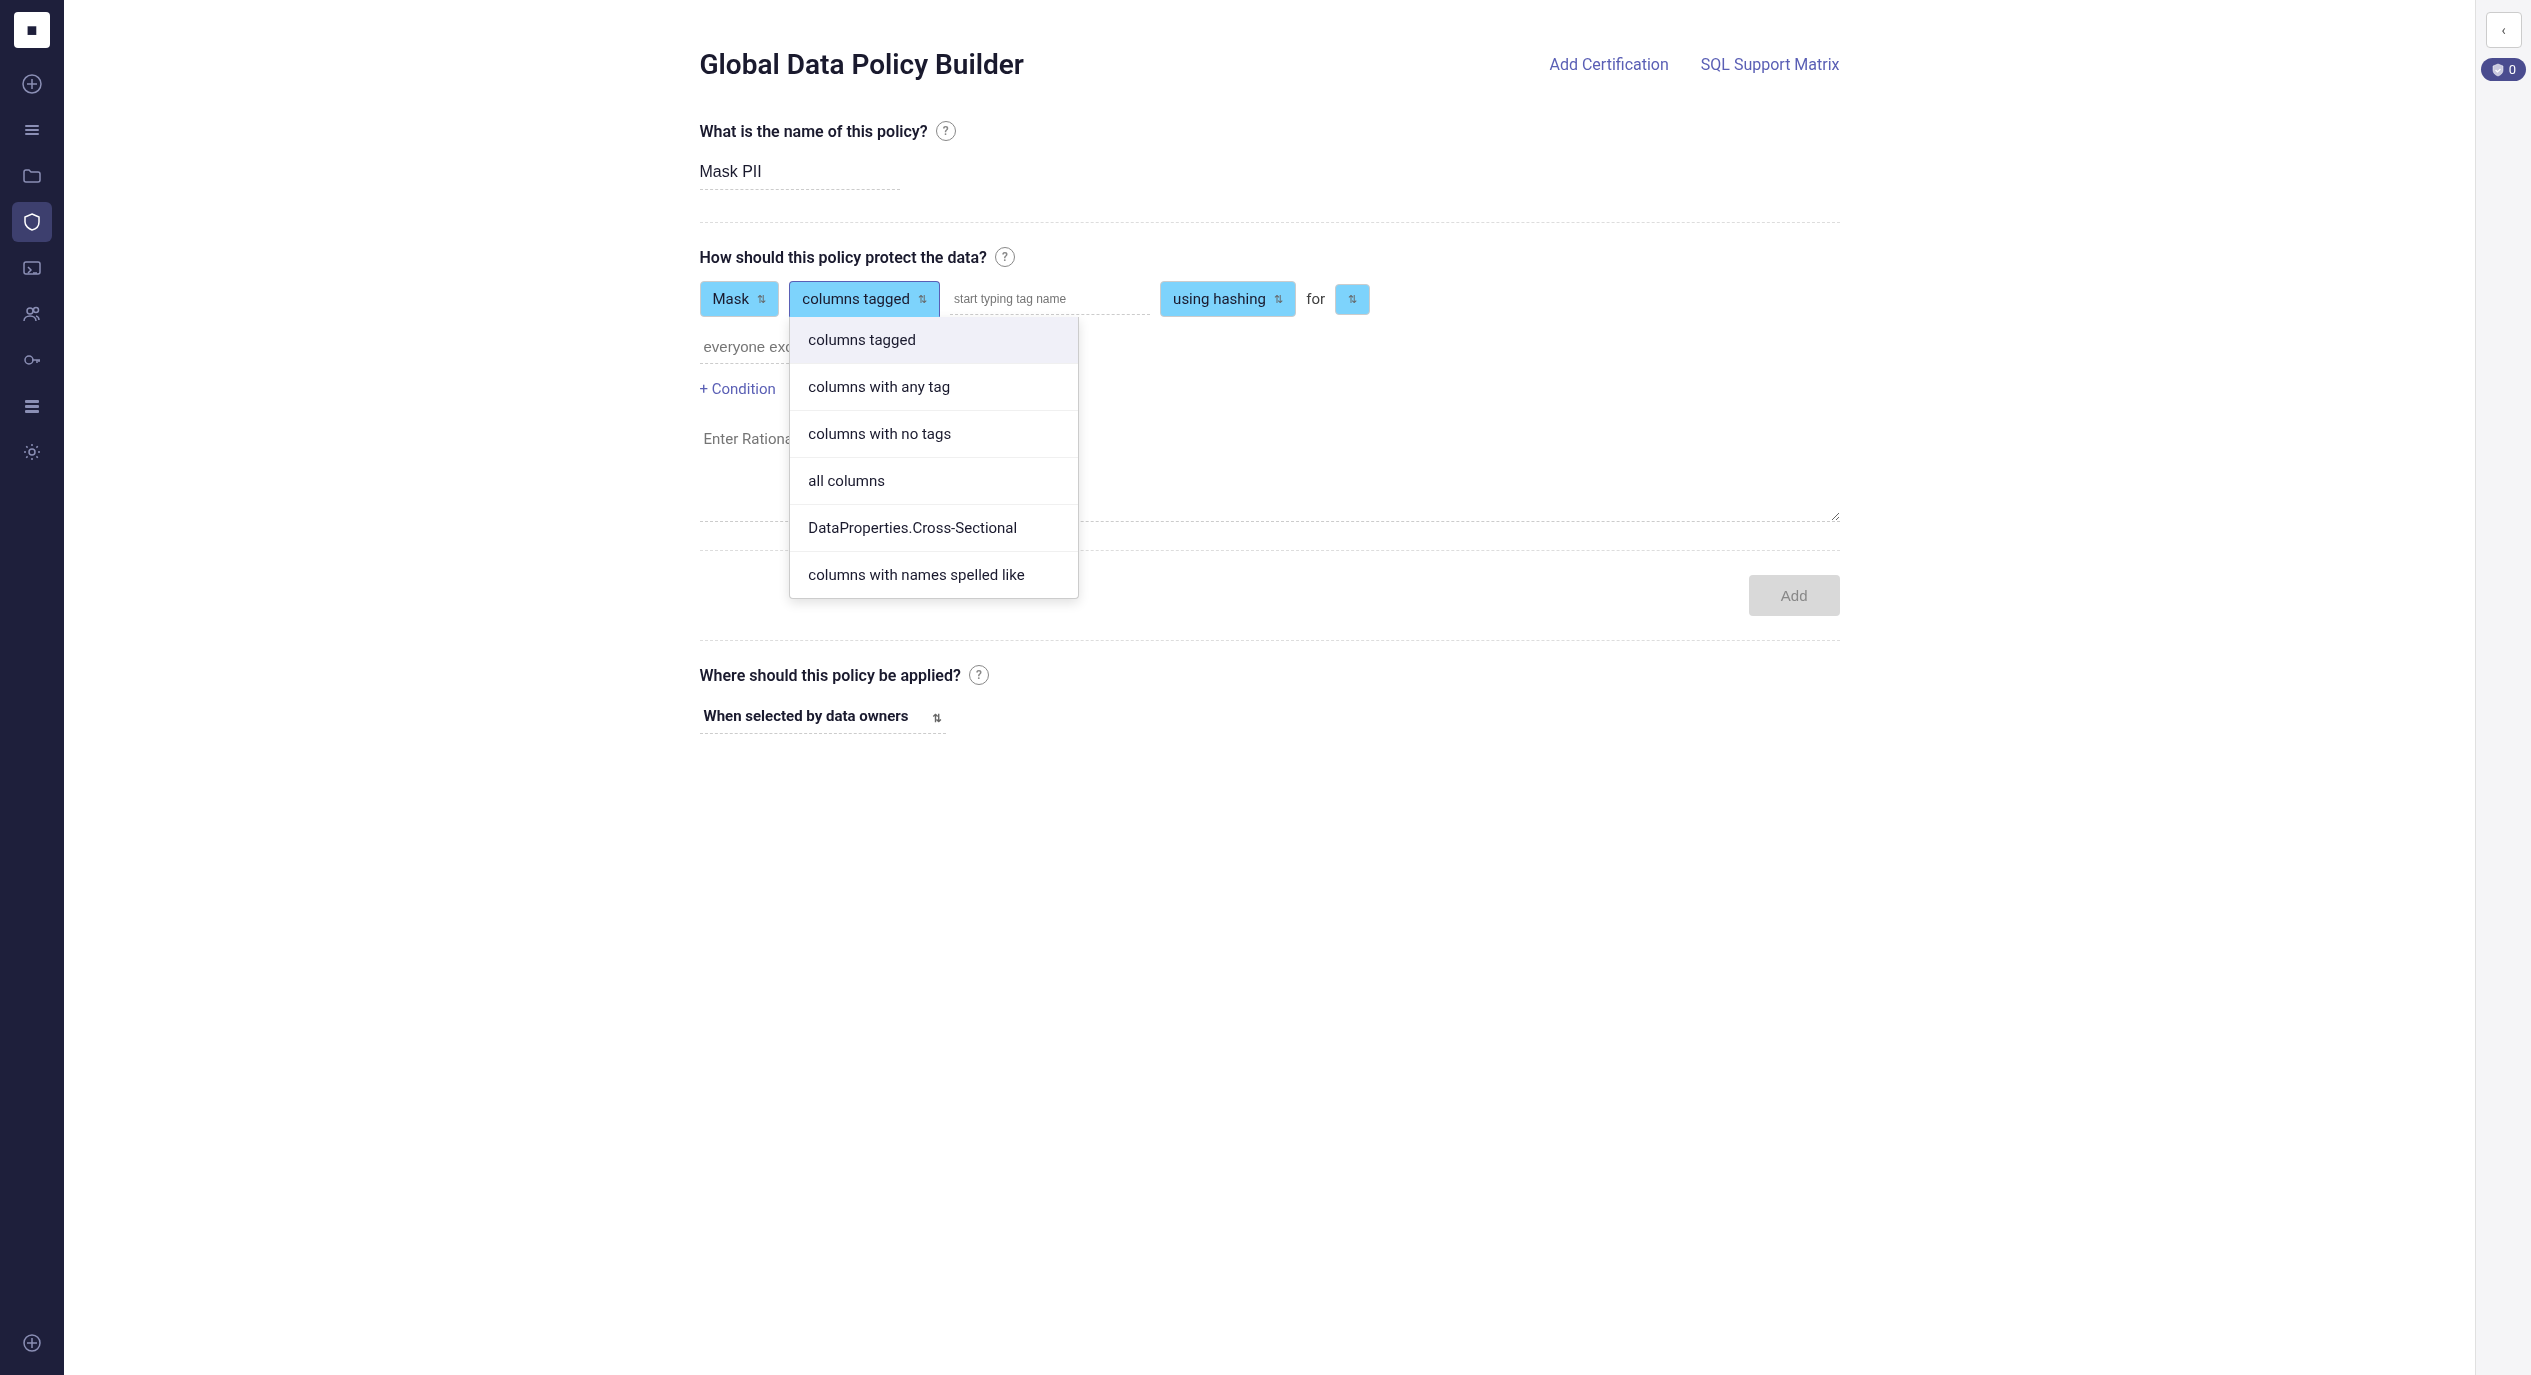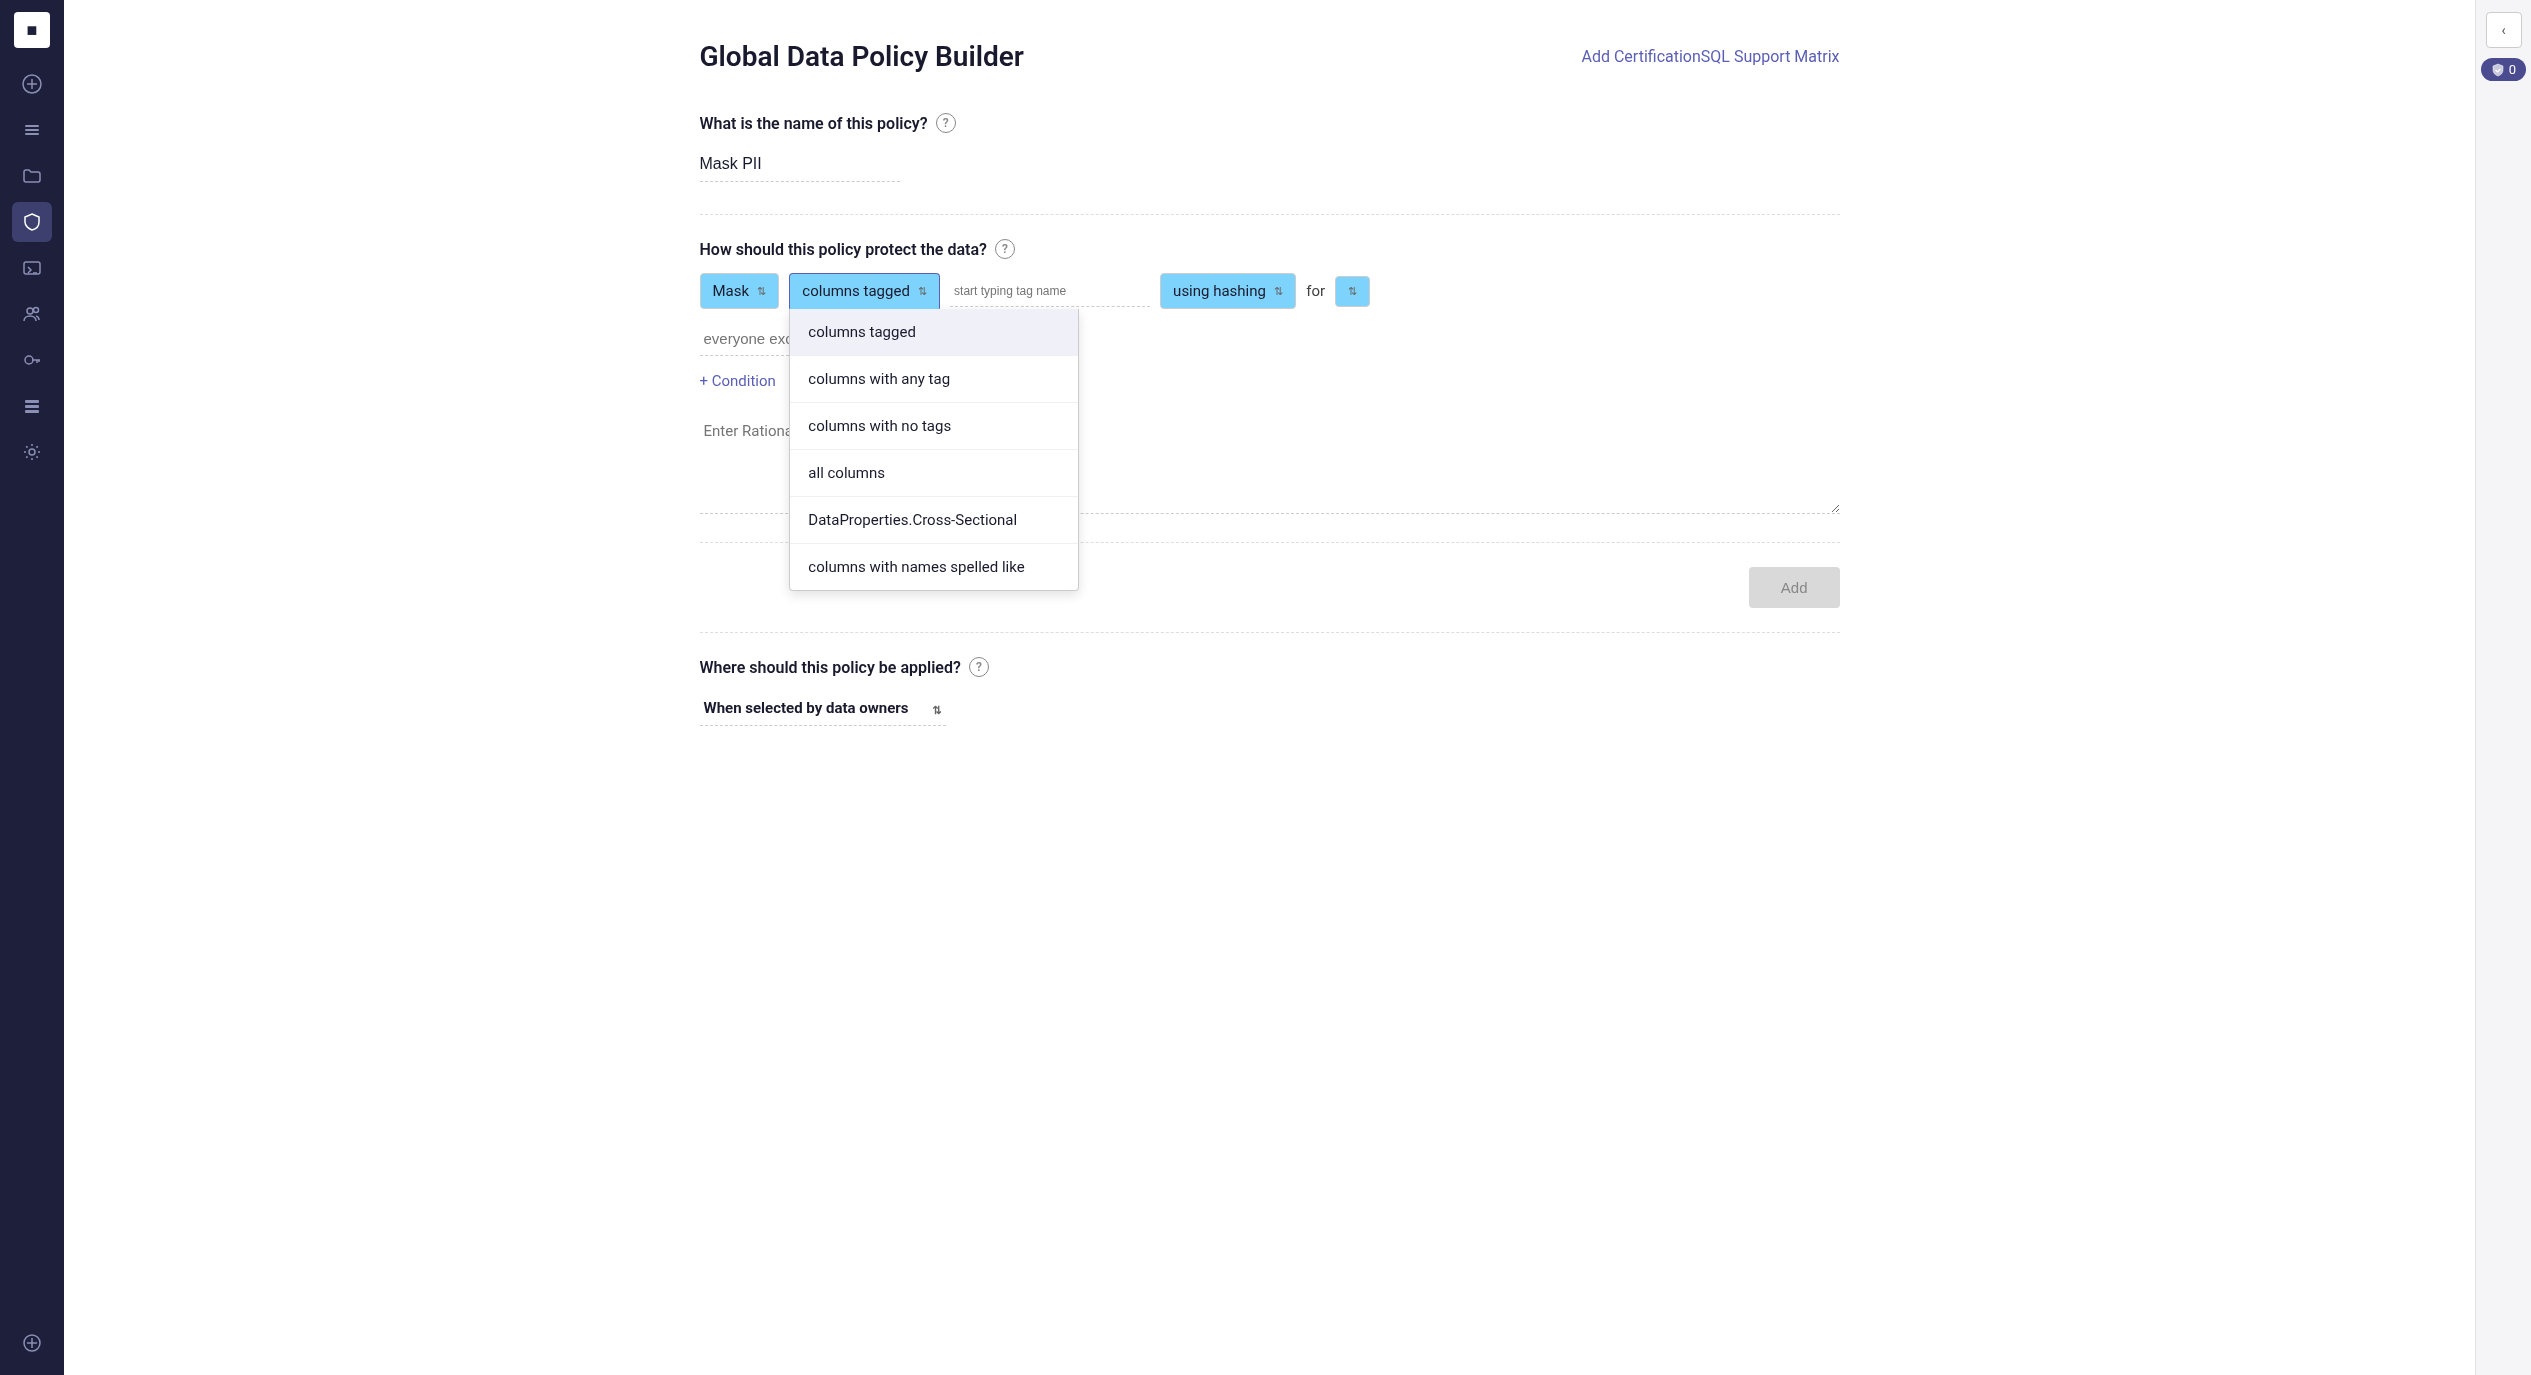--- a/index.html
+++ b/index.html
@@ -73,39 +73,39 @@
     
     .main-content {
       flex: 1;
       overflow-y: auto;
       background: #fff;
       padding: 0;
       position: relative;
     }
     .page-container {
       max-width: 1260px;
-      margin: 0 auto;
+      margin: 8px auto;
       padding: 40px 60px;
       position: relative;
     }
 
     
     .page-header {
       display: flex;
       align-items: center;
       justify-content: space-between;
       margin-bottom: 40px;
     }
     .page-title {
       font-size: 28px;
       font-weight: 600;
       color: #1a1a2e;
     }
     .header-actions {
-      display: flex; align-items: center;
+      display: flex; gap: 32px; align-items: center;
     }
     .header-link {
       color: #5a5fb5;
       font-size: 16px;
       text-decoration: none;
       cursor: pointer;
     }
 
     
     .section { margin-bottom: 32px; }

